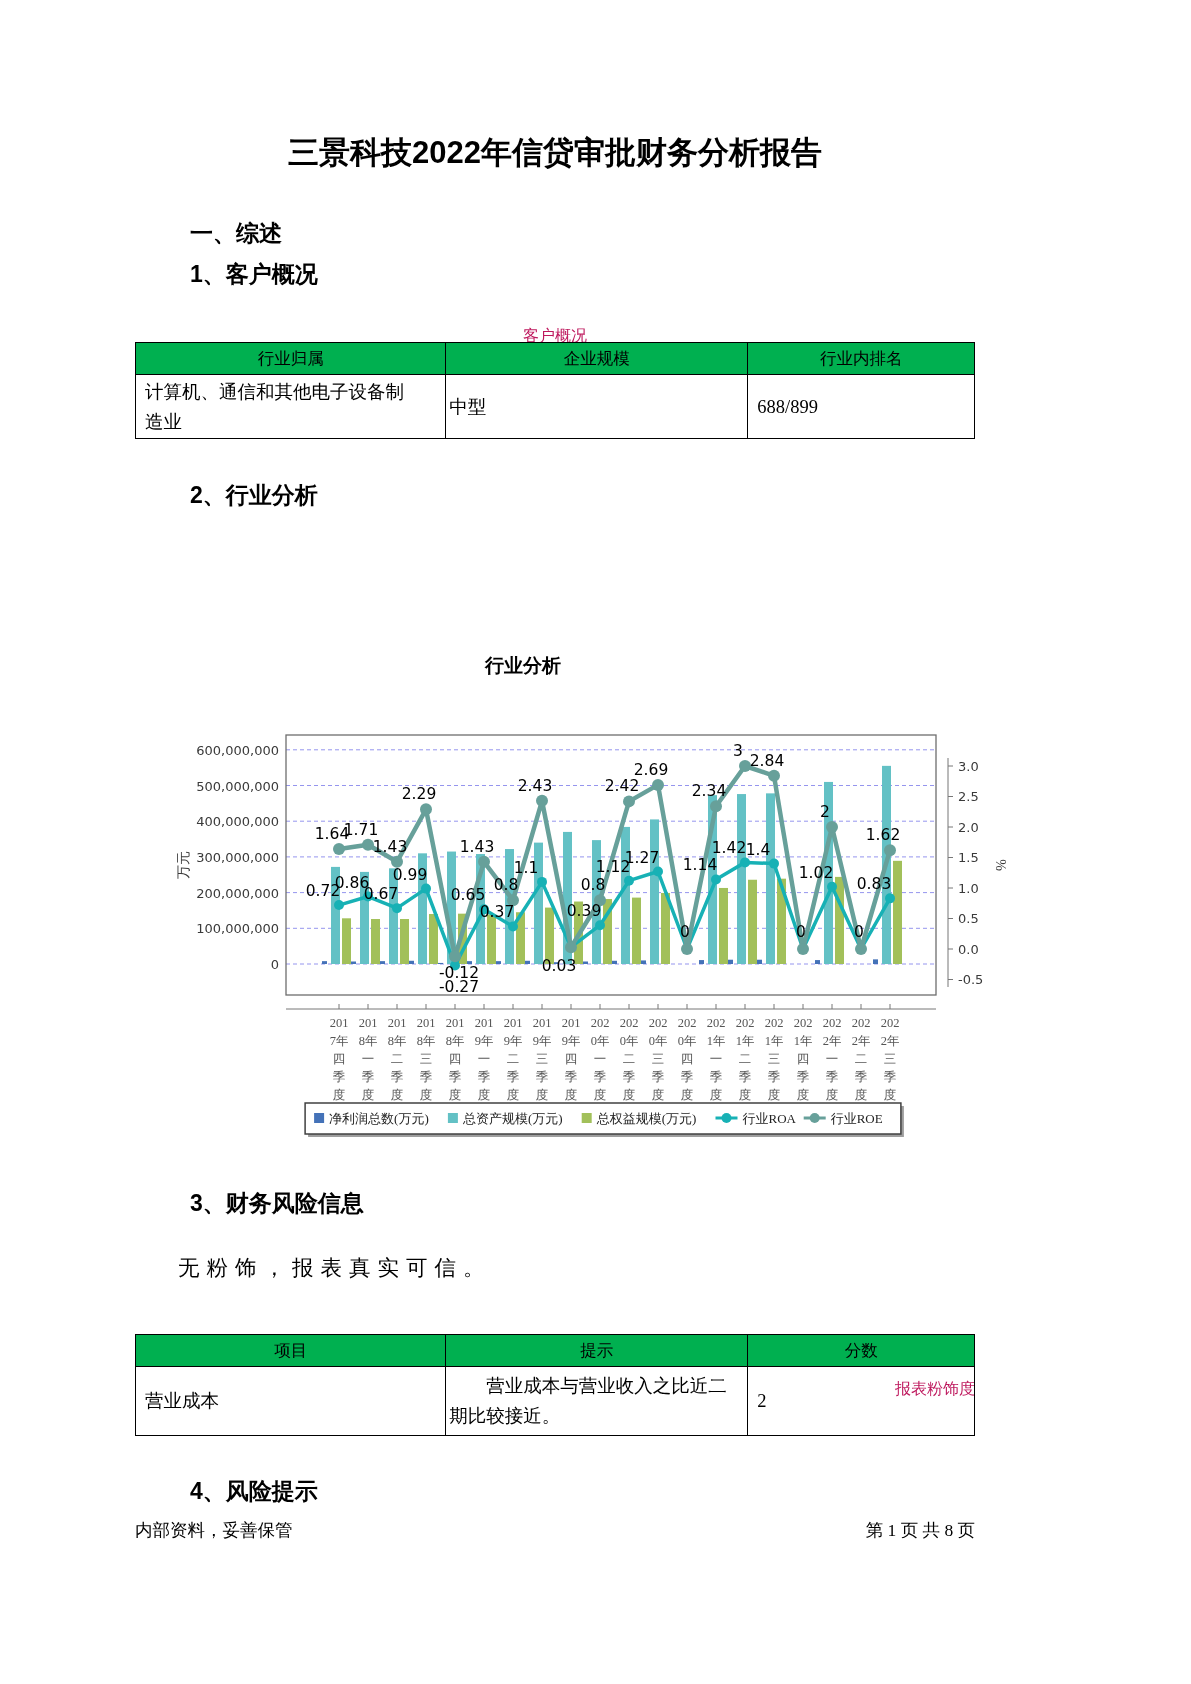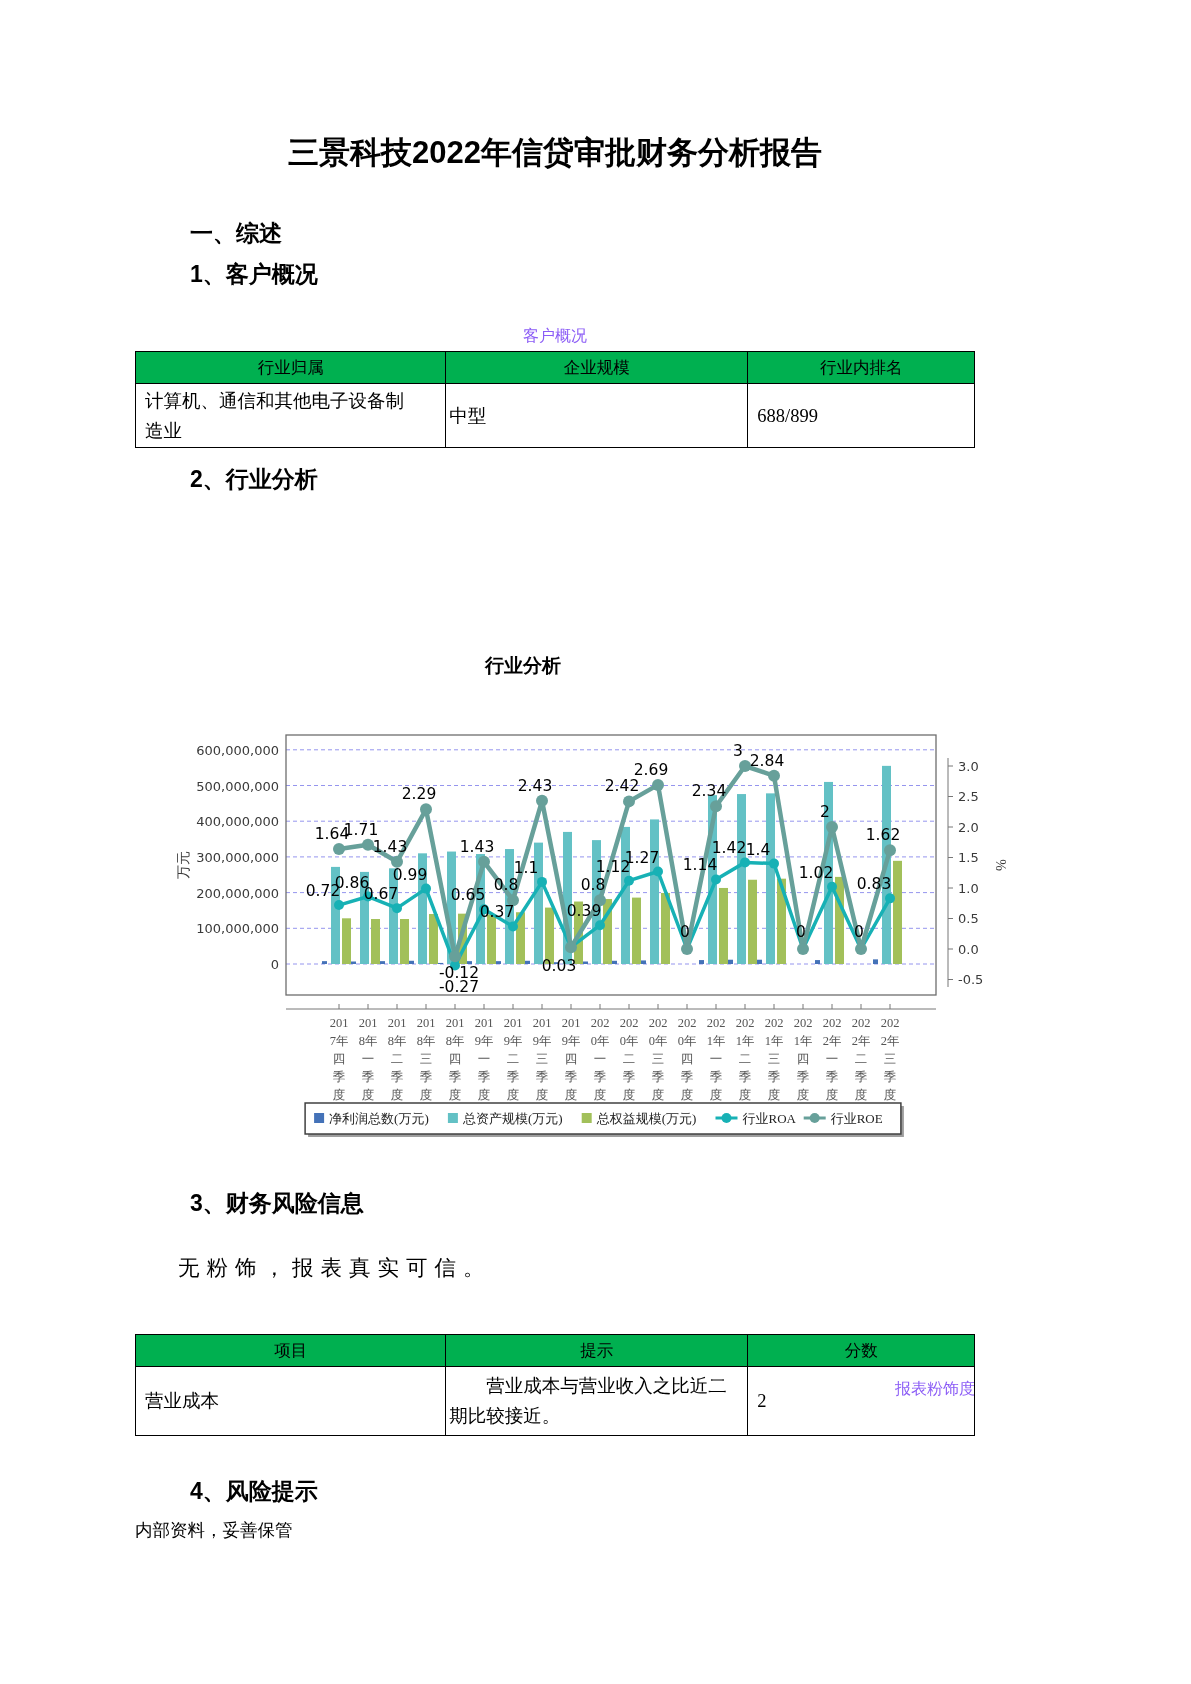--- a/index.html
+++ b/index.html
@@ -3,32 +3,32 @@
 <meta charset="utf-8">
 <style>
   html,body{margin:0;padding:0;background:#fff;}
   .page{position:relative;width:1191px;height:1684px;background:#ffffff;overflow:hidden;
         font-family:"Liberation Serif",serif;color:#000;}
   .title{position:absolute;left:135px;top:132px;width:840px;text-align:center;
          font-family:"Liberation Sans",sans-serif;font-weight:bold;font-size:31px;}
   .h2{position:absolute;font-family:"Liberation Sans",sans-serif;font-weight:bold;font-size:23px;left:190px;}
   .h-summary{top:218px;}
   .h-customer{top:259px;}
-  .h-industry{top:464px;}
+  .h-industry{top:480px;}
   .h-riskinfo{top:1188px;}
   .h-risktip{top:1476px;text-align:center;}
-  .tbl-caption{position:absolute;left:135px;width:840px;text-align:center;font-size:16px;color:#8b5cf6;}
+  .tbl-caption{position:absolute;left:135px;width:840px;text-align:center;font-size:16px;color:#be185d;}
   .cap1{top:326px;}
   .cap2{top:1379px;text-align:right;}
   .para{position:absolute;left:135px;width:900px;font-size:21.5px;letter-spacing:7px;
         line-height:45px;text-indent:2em;}
   .para1{top:527px;}
   .para3{top:1246px;}
   table.rpt{position:absolute;left:135px;width:840px;border-collapse:collapse;table-layout:fixed;}
-  .tbl1{top:351px;}
+  .tbl1{top:342px;}
   .tbl2{top:1334px;}
   table.rpt th{background:#00b050;border:1.6px solid #000;font-weight:normal;font-size:16.5px;
                height:31px;text-align:center;padding:0;}
   table.rpt td{border:1.6px solid #000;font-size:18.5px;vertical-align:middle;line-height:30px;}
   .c1{width:37%;} .c2{width:36%;} .c3{width:27%;}
   .tbl1 td.c1{padding:0 36px 0 9px;}
   .tbl1 td{height:63px;}
   .tbl2 td{height:68px;}
   .tbl2 td.c1{padding:0 0 0 9px;}
   td.c2{padding:0 3px;text-indent:0;}
@@ -308,14 +308,15 @@
         <td class="c1">营业成本</td>
         <td class="c2">营业成本与营业收入之比近二期比较接近。</td>
         <td class="c3">2</td>
       </tr>
     </tbody>
   </table>
 
   <div class="h2 h-risktip">4、风险提示</div>
 
   <div class="footer footer-left">内部资料，妥善保管</div>
+  <div class="footer footer-right">第 1 页  共 8 页</div>
 
 </div>
 
 </body></html>

